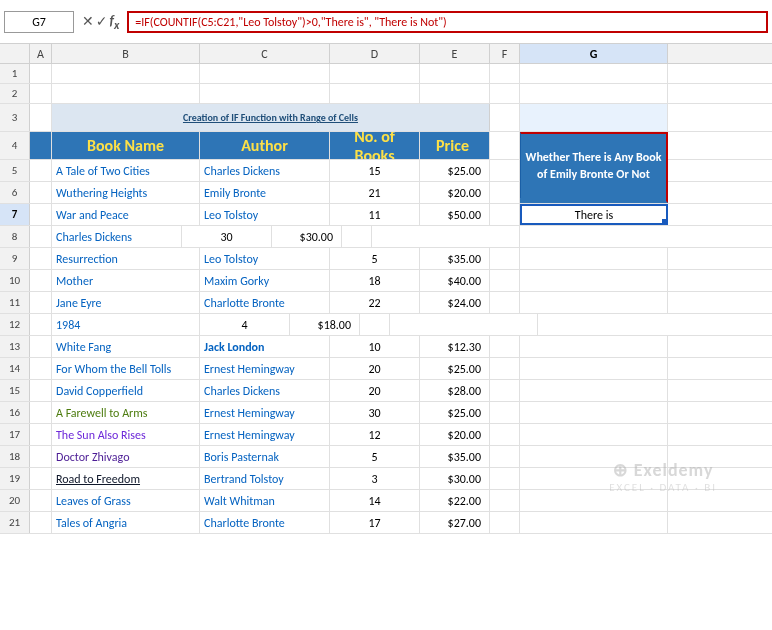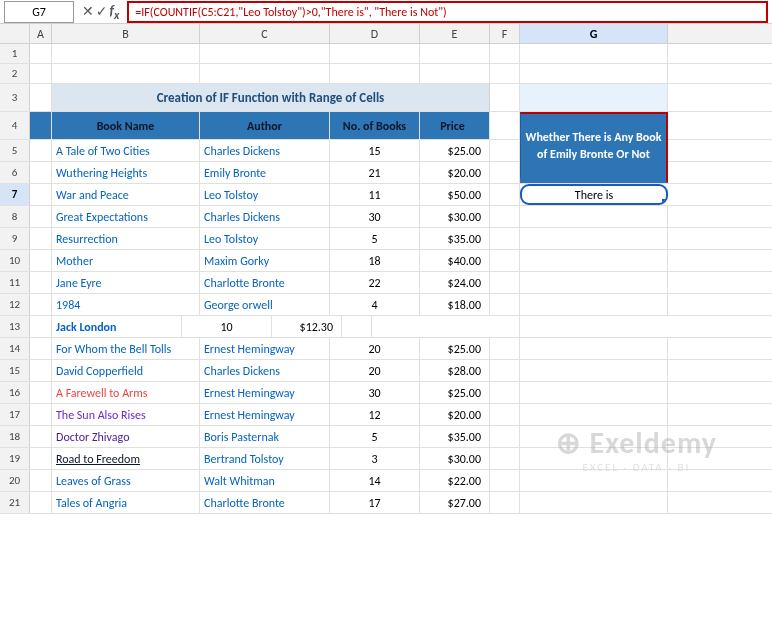--- a/index.html
+++ b/index.html
@@ -9,21 +9,21 @@
       background: #fff;
       width: 772px;
       height: 630px;
       overflow: hidden;
     }
 
     
     .top-bar {
       display: flex;
       align-items: center;
-      height: 24px;
+      height: 44px;
       background: #fff;
       border-bottom: 1px solid #d0d0d0;
       padding: 0 4px;
       gap: 4px;
     }
     .cell-ref-box {
       width: 70px;
       height: 22px;
       border: 1px solid #999;
       text-align: center;
@@ -108,23 +108,23 @@
     .cell.col-B { width: 148px; min-width: 148px; }
     .cell.col-C { width: 130px; min-width: 130px; }
     .cell.col-D { width: 90px; min-width: 90px; justify-content: center; }
     .cell.col-E { width: 70px; min-width: 70px; justify-content: right; padding-right: 8px; }
     .cell.col-F { width: 30px; min-width: 30px; }
     .cell.col-G { width: 148px; min-width: 148px; }
 
     
     .tbl-header .cell {
       background: #2e75b6;
-      color: #0f172a;
+      color: #fde047;
       font-weight: bold;
-      font-size: 12px;
+      font-size: 16px;
       justify-content: center;
       text-align: center;
     }
 
     
     .selected-g7 {
       background: #fff;
       border: 2px solid #185abd !important;
       position: relative;
     }
@@ -179,21 +179,20 @@
       background: #fff;
       display: flex;
       align-items: center;
     }
 
     
     .there-is-cell {
       justify-content: center;
       font-size: 12px;
       background: #fff;
-      border-radius: 9px;
     }
 
     .spreadsheet-wrapper {
       position: relative;
     }
 
     
     .col-G-selected {
       background: #e8f2fd;
     }
@@ -247,21 +246,21 @@
       <div class="cell col-D"></div>
       <div class="cell col-E"></div>
       <div class="cell col-F"></div>
       <div class="cell col-G"></div>
     </div>
 
     <div class="grid-row row-title">
       <div class="row-num">3</div>
       <div class="cell col-A"></div>
       <div style="display:flex;align-items:center;justify-content:center;width:438px;min-width:438px;background:#dce6f1;border-right:1px solid #d0d0d0;">
-        <span style="font-size:13px;font-weight:bold;color:#1f4e79;">Creation of IF Function with Range of Cells</span>
+        <span style="font-size:10px;font-weight:bold;color:#1f4e79;text-decoration:underline;">Creation of IF Function with Range of Cells</span>
       </div>
       <div class="cell col-F"></div>
       <div class="cell col-G col-G-selected"></div>
     </div>
 
     <div class="grid-row row-header tbl-header">
       <div class="row-num">4</div>
       <div class="cell col-A" style="background:#2e75b6;"></div>
       <div class="cell col-B">Book Name</div>
       <div class="cell col-C">Author</div>
@@ -308,21 +307,20 @@
         <span>There is</span>
 
         <div style="position:absolute;right:-4px;bottom:-4px;width:7px;height:7px;background:#185abd;"></div>
 
       </div>
     </div>
 
     <div class="grid-row row-data">
       <div class="row-num">8</div>
       <div class="cell col-A"></div>
-      <div class="cell col-B" style="color:#0563c1;">Great Expectations</div>
       <div class="cell col-C" style="color:#0563c1;">Charles Dickens</div>
       <div class="cell col-D">30</div>
       <div class="cell col-E">$30.00</div>
       <div class="cell col-F"></div>
       <div class="cell col-G"></div>
     </div>
     <div class="grid-row row-data">
       <div class="row-num">9</div>
       <div class="cell col-A"></div>
       <div class="cell col-B" style="color:#0563c1;">Resurrection</div>
@@ -349,29 +347,29 @@
       <div class="cell col-C" style="color:#0563c1;">Charlotte Bronte</div>
       <div class="cell col-D">22</div>
       <div class="cell col-E">$24.00</div>
       <div class="cell col-F"></div>
       <div class="cell col-G"></div>
     </div>
     <div class="grid-row row-data">
       <div class="row-num">12</div>
       <div class="cell col-A"></div>
       <div class="cell col-B" style="color:#0563c1;">1984</div>
-      <div class="cell col-C" style="color:#0563c1;">George orwell</div>
       <div class="cell col-D">4</div>
       <div class="cell col-E">$18.00</div>
       <div class="cell col-F"></div>
       <div class="cell col-G"></div>
     </div>
     <div class="grid-row row-data">
       <div class="row-num">13</div>
       <div class="cell col-A"></div>
+      <div class="cell col-B" style="color:#0563c1;">White Fang</div>
       <div class="cell col-C" style="color:#0563c1;font-weight:bold;">Jack London</div>
       <div class="cell col-D">10</div>
       <div class="cell col-E">$12.30</div>
       <div class="cell col-F"></div>
       <div class="cell col-G"></div>
     </div>
     <div class="grid-row row-data">
       <div class="row-num">14</div>
       <div class="cell col-A"></div>
       <div class="cell col-B" style="color:#0563c1;">For Whom the Bell Tolls</div>
@@ -387,21 +385,21 @@
       <div class="cell col-B" style="color:#0563c1;">David Copperfield</div>
       <div class="cell col-C" style="color:#0563c1;">Charles Dickens</div>
       <div class="cell col-D">20</div>
       <div class="cell col-E">$28.00</div>
       <div class="cell col-F"></div>
       <div class="cell col-G"></div>
     </div>
     <div class="grid-row row-data">
       <div class="row-num">16</div>
       <div class="cell col-A"></div>
-      <div class="cell col-B" style="color:#ef4444;">A Farewell to Arms</div>
+      <div class="cell col-B" style="color:#4d7c0f;">A Farewell to Arms</div>
       <div class="cell col-C" style="color:#0563c1;">Ernest Hemingway</div>
       <div class="cell col-D">30</div>
       <div class="cell col-E">$25.00</div>
       <div class="cell col-F"></div>
       <div class="cell col-G"></div>
     </div>
     <div class="grid-row row-data">
       <div class="row-num">17</div>
       <div class="cell col-A"></div>
       <div class="cell col-B" style="color:#6d28d9;">The Sun Also Rises</div>
@@ -448,17 +446,17 @@
       <div class="cell col-C" style="color:#0563c1;">Charlotte Bronte</div>
       <div class="cell col-D">17</div>
       <div class="cell col-E">$27.00</div>
       <div class="cell col-F"></div>
       <div class="cell col-G"></div>
     </div>
 
   </div>
 
   <div style="position:absolute;bottom:40px;right:55px;opacity:0.45;pointer-events:none;text-align:center;">
-    <div style="font-size:30px;color:#aaa;font-weight:bold;letter-spacing:1px;">⊕ Exeldemy</div>
+    <div style="font-size:18px;color:#aaa;font-weight:bold;letter-spacing:1px;">⊕ Exeldemy</div>
     <div style="font-size:11px;color:#bbb;letter-spacing:2px;">EXCEL · DATA · BI</div>
   </div>
 
 </div>
 
 </body></html>

